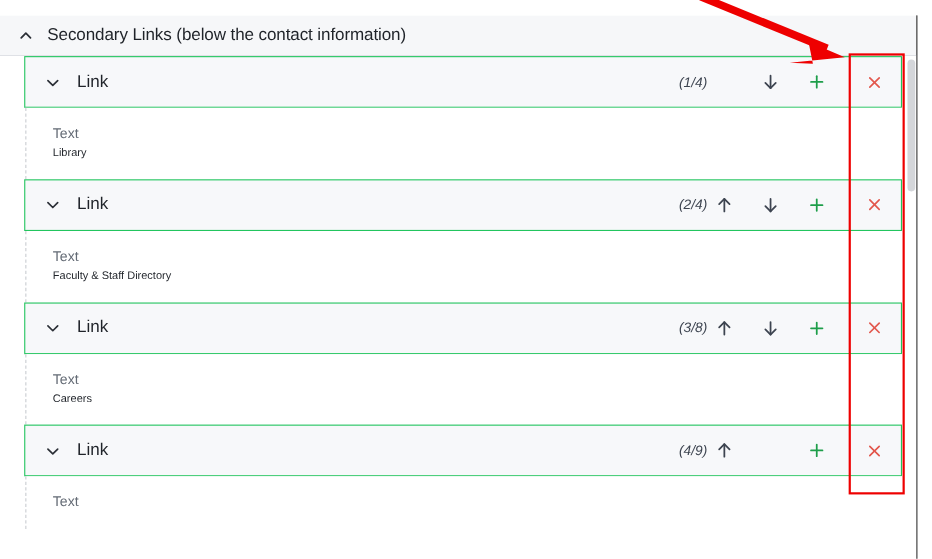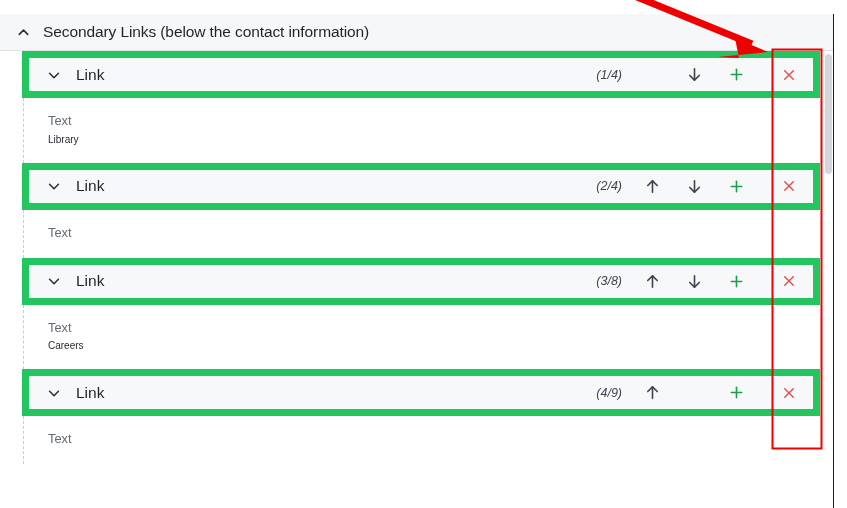--- a/index.html
+++ b/index.html
@@ -63,41 +63,41 @@
   
   .link-block {
     position: relative;
     margin: 0 13px 0 22px;
   }
 
   .link-head {
     position: relative;
     height: 47px;
     background: #f7f8fa;
-    border: 7px solid #22c55e;
+    border: 1px solid #22c55e;
     display: flex;
     align-items: center;
   }
   .link-head .chev {
     width: 20px; height: 20px;
     margin-left: 15px; margin-right: 12px;
     display: flex; align-items: center; justify-content: center;
     color: #2b2f36;
     flex: 0 0 auto;
   }
   .link-head .lbl {
     font-size: 15.5px;
     color: #1f2329;
     flex: 1 1 auto;
   }
   .link-head .counter {
     font-size: 12.5px;
     font-style: italic;
     color: #3d4450;
-    margin-right: 16px;
+    margin-right: 1px;
     white-space: nowrap;
   }
   .icon-btn {
     width: 29px; height: 45px;
     display: flex; align-items: center; justify-content: center;
     flex: 0 0 auto;
   }
   .icon-btn.spacer { }
   .icon-btn.up, .icon-btn.down { color: #3d4450; margin-right: 13px; }
   .icon-btn.add { color: #1e9e4a; margin-right: 14px; }
@@ -230,20 +230,21 @@
               <span class="icon-btn del">
                 <svg width="16" height="16" viewBox="0 0 18 18" fill="none" stroke="currentColor" stroke-width="1.7" stroke-linecap="round" stroke-linejoin="round">
                   <line x1="4.2" y1="4.2" x2="13.8" y2="13.8"></line>
                   <line x1="13.8" y1="4.2" x2="4.2" y2="13.8"></line>
                 </svg>
               </span>
             </div>
             <div class="link-body">
               <div class="field">  
                 <div class="flabel">Text</div>  
+                <div class="fvalue">Faculty &amp; Staff Directory</div>
               </div>
             </div>
           </div>
           <div class="link-block">
             <div class="link-head">
               <span class="chev">
                 <svg width="16" height="16" viewBox="0 0 18 18" fill="none" stroke="currentColor" stroke-width="1.7" stroke-linecap="round" stroke-linejoin="round">
                   <polyline points="4,7 9,12 14,7"></polyline>
                 </svg>
               </span>

